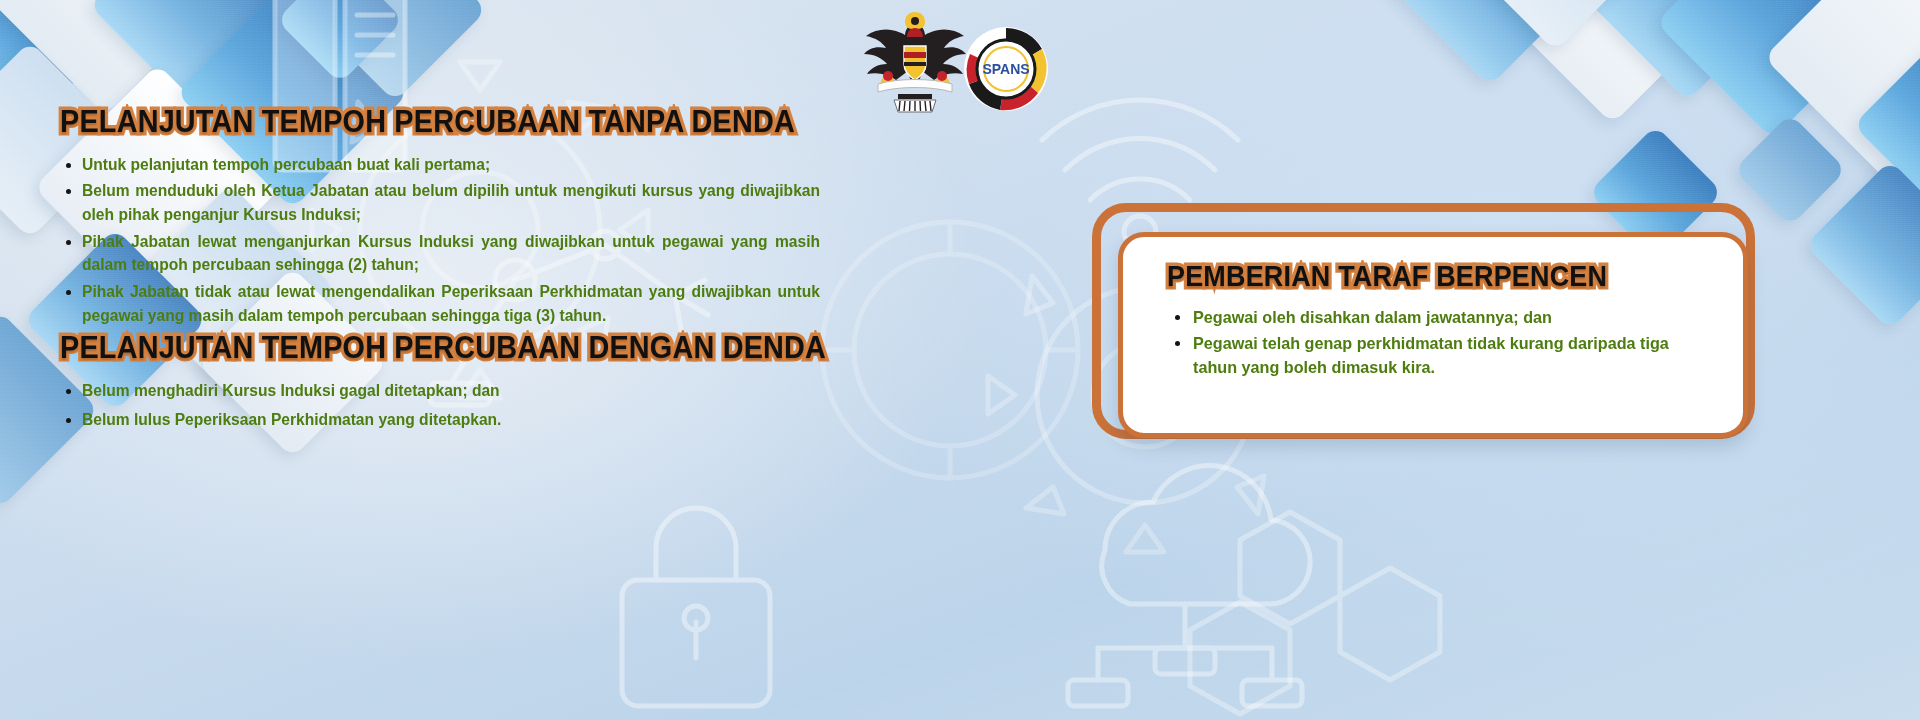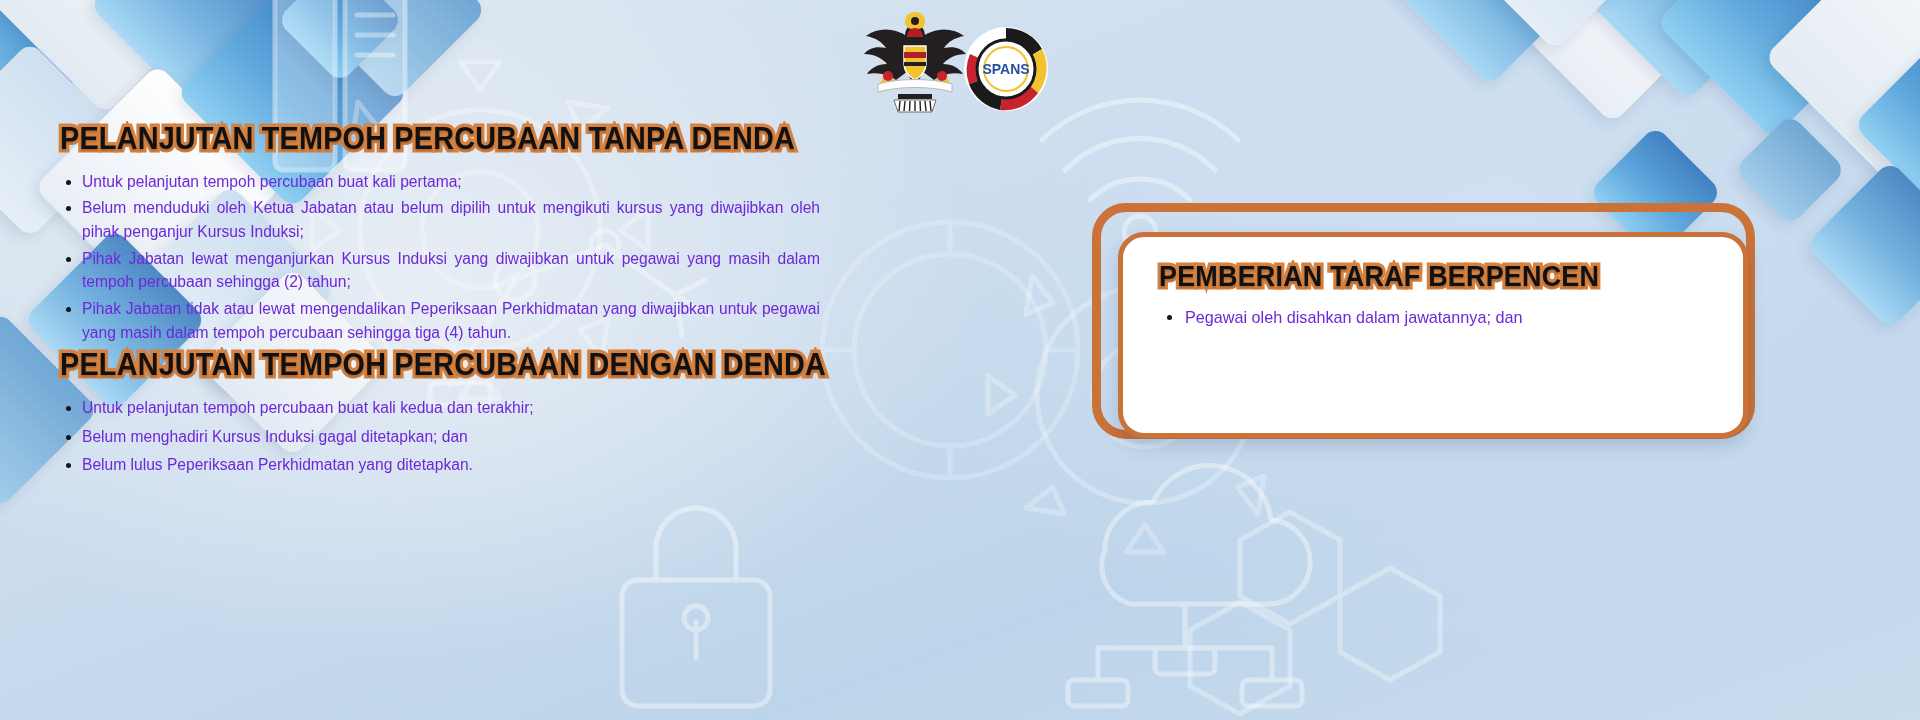--- a/index.html
+++ b/index.html
@@ -45,21 +45,21 @@
   .iconart path,.iconart circle,.iconart rect,.iconart line,.iconart ellipse,.iconart polyline{
     fill:none;stroke:#ffffff;stroke-width:5;stroke-linecap:round;stroke-linejoin:round;
   }
 
   
   .logos{position:absolute;left:845;top:0;width:240px;height:120px;}
   .crest{position:absolute;left:15px;top:6px;width:110px;height:108px;}
   .spans{position:absolute;left:118px;top:26px;width:86px;height:86px;}
 
   
-  .left-col{position:absolute;left:60px;top:121px;width:760px;}
+  .left-col{position:absolute;left:60px;top:104px;width:760px;}
 
   .head{
     font-family:"Liberation Sans Narrow","Liberation Sans",sans-serif;
     font-weight:bold;
     font-size:31px;
     letter-spacing:.2px;
     color:#111111;
     -webkit-text-stroke:7px #d5813f;
     paint-order:stroke fill;
     display:inline-block;
@@ -70,22 +70,22 @@
     text-shadow:0 2px 2px rgba(0,0,0,.18);
   }
   .head-wrap{margin:0 0 12px 0;}
 
   ul.bul{list-style:none;margin:0;padding:0;}
   ul.bul li{
     position:relative;
     padding-left:22px;
     margin:0 0 3px 0;
     font-size:15.6px;
-    font-weight:normal;
-    color:#6d28d9;
+    font-weight:bold;
+    color:#4d7c0f;
     line-height:1.52;
     text-align:justify;
     text-justify:inter-word;
   }
   ul.bul li.nojust{text-align:left;}
   ul.bul li::before{
     content:"";
     position:absolute;left:6px;top:10px;
     width:5px;height:5px;border-radius:50%;
     background:#141414;
@@ -96,21 +96,21 @@
   
   .card-shadow{
     position:absolute;left:1092px;top:203px;width:645px;height:218px;
     border:9px solid #cb7239;border-radius:34px;background:transparent;
   }
   .card{
     position:absolute;left:1118px;top:232px;width:620px;height:196px;
     background:#ffffff;border:5px solid #cb7239;border-radius:26px;
     box-shadow:0 8px 18px rgba(30,60,100,.18);
   }
-  .card-inner{padding:22px 28px 0 36px;}
+  .card-inner{padding:22px 28px 0 36px;margin-left:8px;}
   .card .head{font-size:29px;}
   .card ul.bul li{font-size:16.2px;text-align:left;padding-left:26px;margin-bottom:1px;}
   .card ul.bul li::before{left:8px;top:10px;}
 </style>
 </head>
 <body>
 
 <div class="stage">
 
   <div class="bg-base"></div>
@@ -310,41 +310,41 @@
   <div class="left-col">
 
     <div class="head-wrap">
       <span class="head">PELANJUTAN TEMPOH PERCUBAAN TANPA DENDA</span>
     </div>
 
     <ul class="bul">
       <li class="nojust">Untuk pelanjutan tempoh percubaan buat kali pertama;</li>
       <li>Belum menduduki oleh Ketua Jabatan atau belum dipilih untuk mengikuti kursus yang diwajibkan oleh pihak penganjur Kursus Induksi;</li>
       <li>Pihak Jabatan lewat menganjurkan Kursus Induksi yang diwajibkan untuk pegawai yang masih dalam tempoh percubaan sehingga (2) tahun;</li>
-      <li>Pihak Jabatan tidak atau lewat mengendalikan Peperiksaan Perkhidmatan yang diwajibkan untuk pegawai yang masih dalam tempoh percubaan sehingga tiga (4) tahun.</li>
+      <li>Pihak Jabatan tidak atau lewat mengendalikan Peperiksaan Perkhidmatan yang diwajibkan untuk pegawai yang masih dalam tempoh percubaan sehingga tiga (3) tahun.</li>
     </ul>
 
     <div class="block2">
       <div class="head-wrap">
         <span class="head">PELANJUTAN TEMPOH PERCUBAAN DENGAN DENDA</span>
       </div>
       <ul class="bul">
-        <li class="nojust">Untuk pelanjutan tempoh percubaan buat kali kedua dan terakhir;</li>
         <li class="nojust">Belum menghadiri Kursus Induksi gagal ditetapkan; dan</li>
         <li class="nojust">Belum lulus Peperiksaan Perkhidmatan yang ditetapkan.</li>
       </ul>
     </div>
   </div>
 
   <div class="card-shadow"></div>
 
   <div class="card">
     <div class="card-inner">
       <div class="head-wrap">
         <span class="head">PEMBERIAN TARAF BERPENCEN</span>
       </div>
       <ul class="bul">
         <li>Pegawai oleh disahkan dalam jawatannya; dan</li>
+        <li>Pegawai telah genap perkhidmatan tidak kurang daripada tiga tahun yang boleh dimasuk kira.</li>
       </ul>
     </div>
   </div>
 
 </div>
 
 </body></html>

